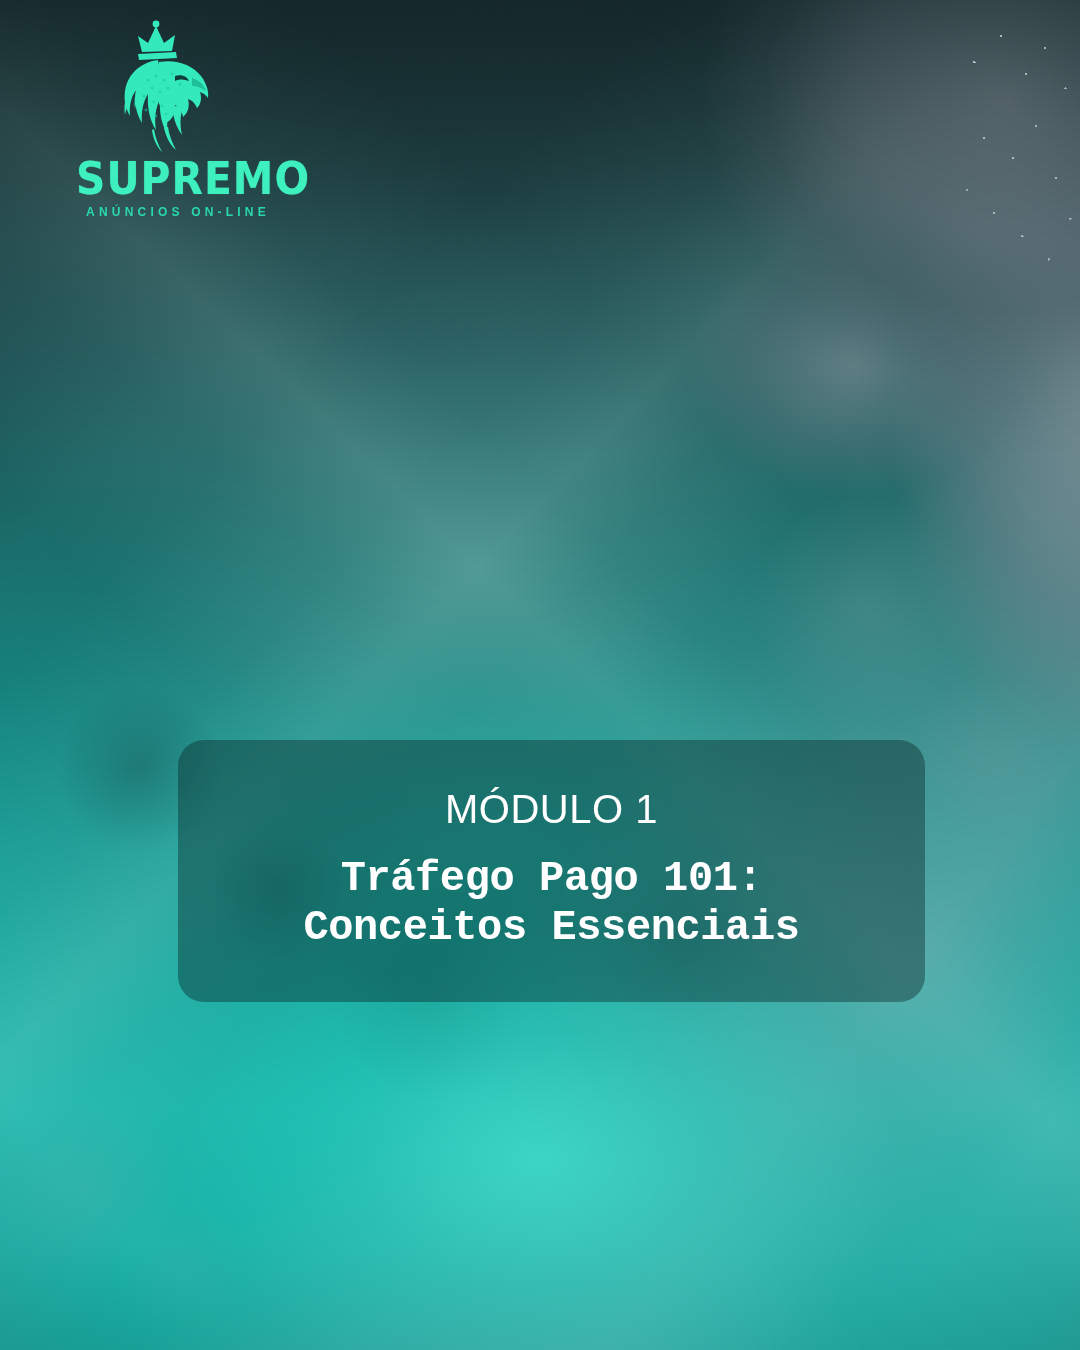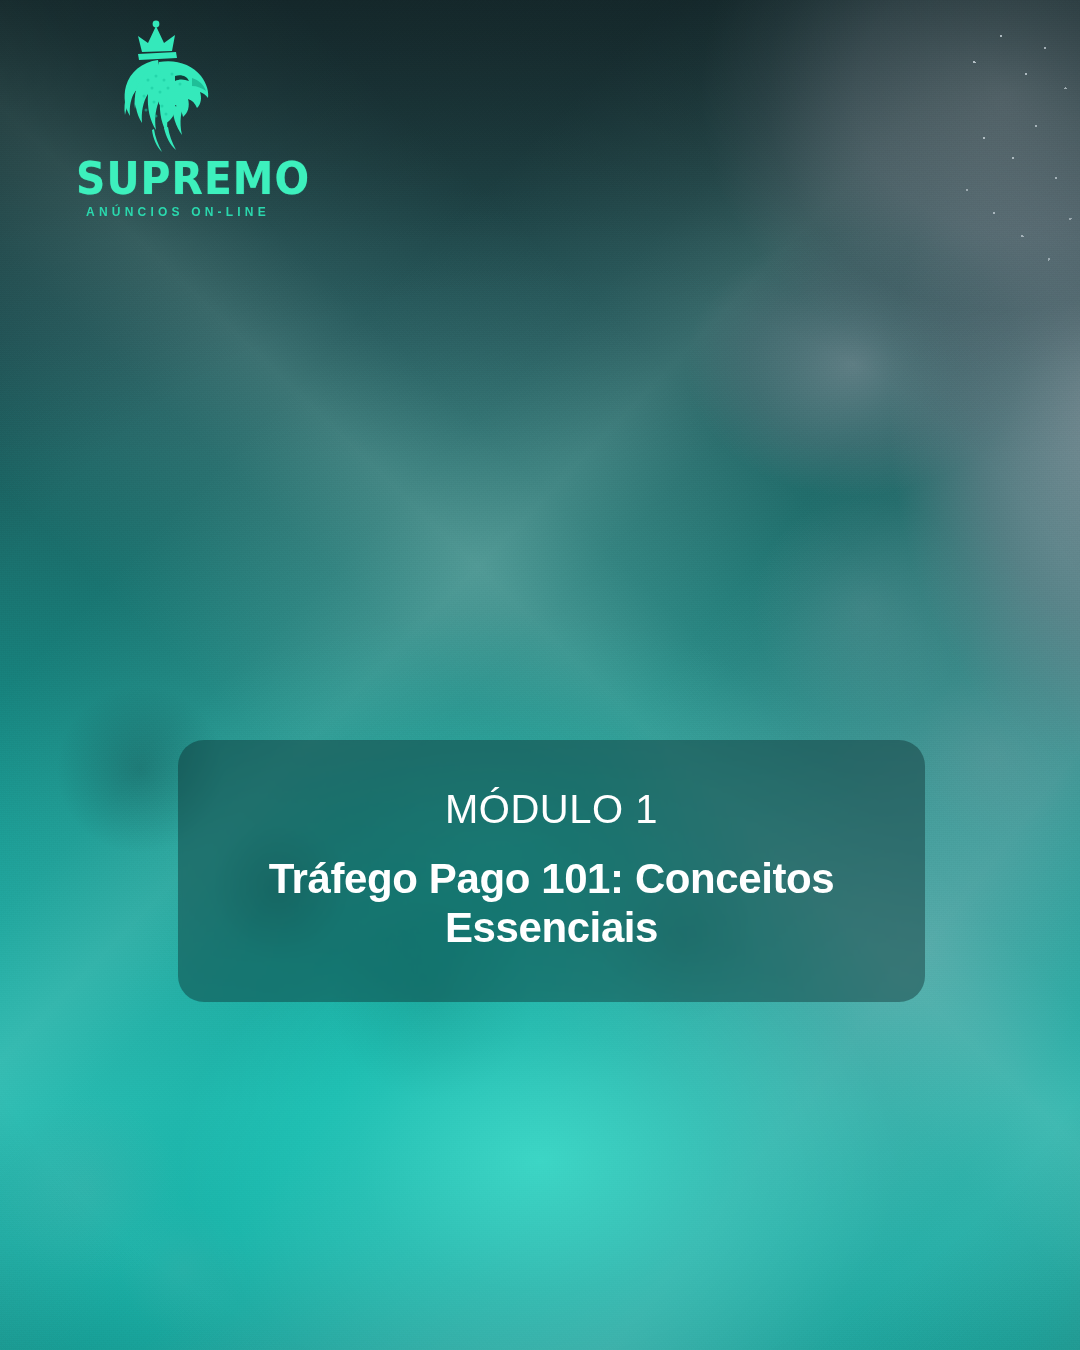--- a/index.html
+++ b/index.html
@@ -240,21 +240,21 @@
     font-weight: 300;
     font-size: 40px;
     letter-spacing: 0.5px;
     line-height: 1;
     margin: 0 0 26px 0;
     text-align: center;
     white-space: nowrap;
   }
   #module-title {
     color: #ffffff;
-    font-family: Liberation Sans, sans-serif;
+    font-family: Liberation Mono, monospace;
     font-weight: 700;
     font-size: 42px;
     letter-spacing: -0.4px;
     line-height: 1.16;
     margin: 0;
     text-align: center;
     max-width: 640px;
   }
 </style>
 </head>

